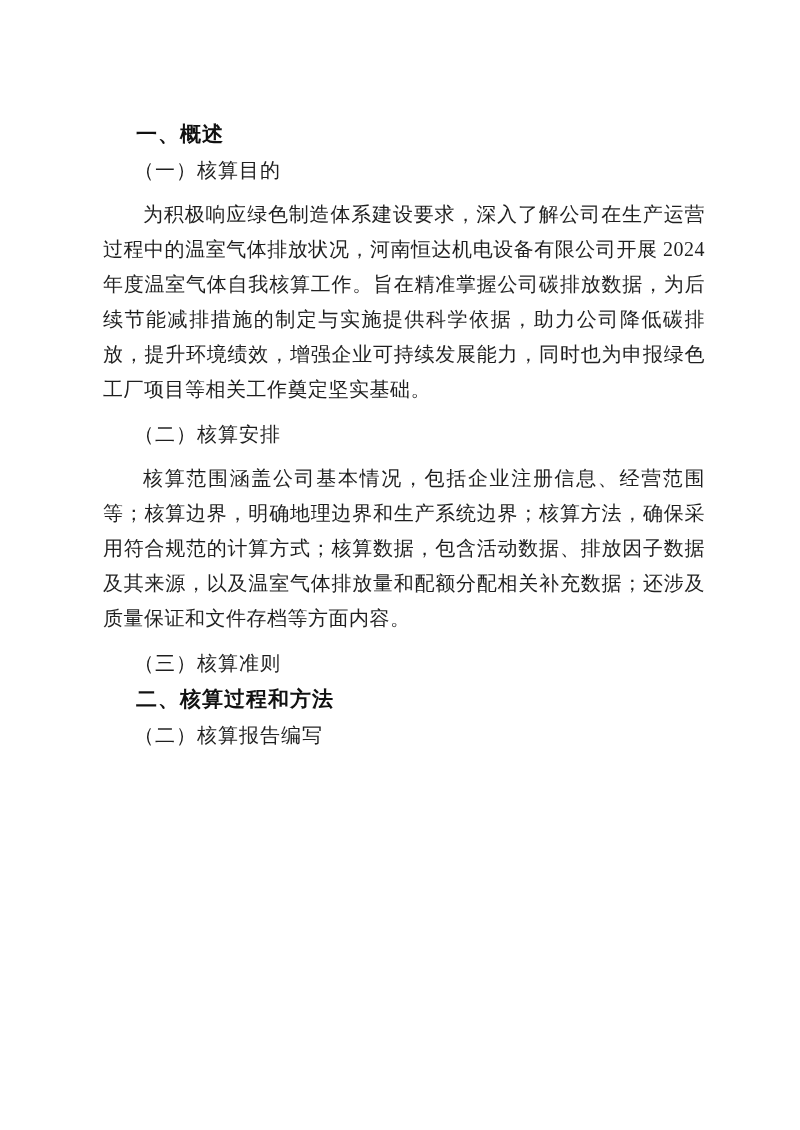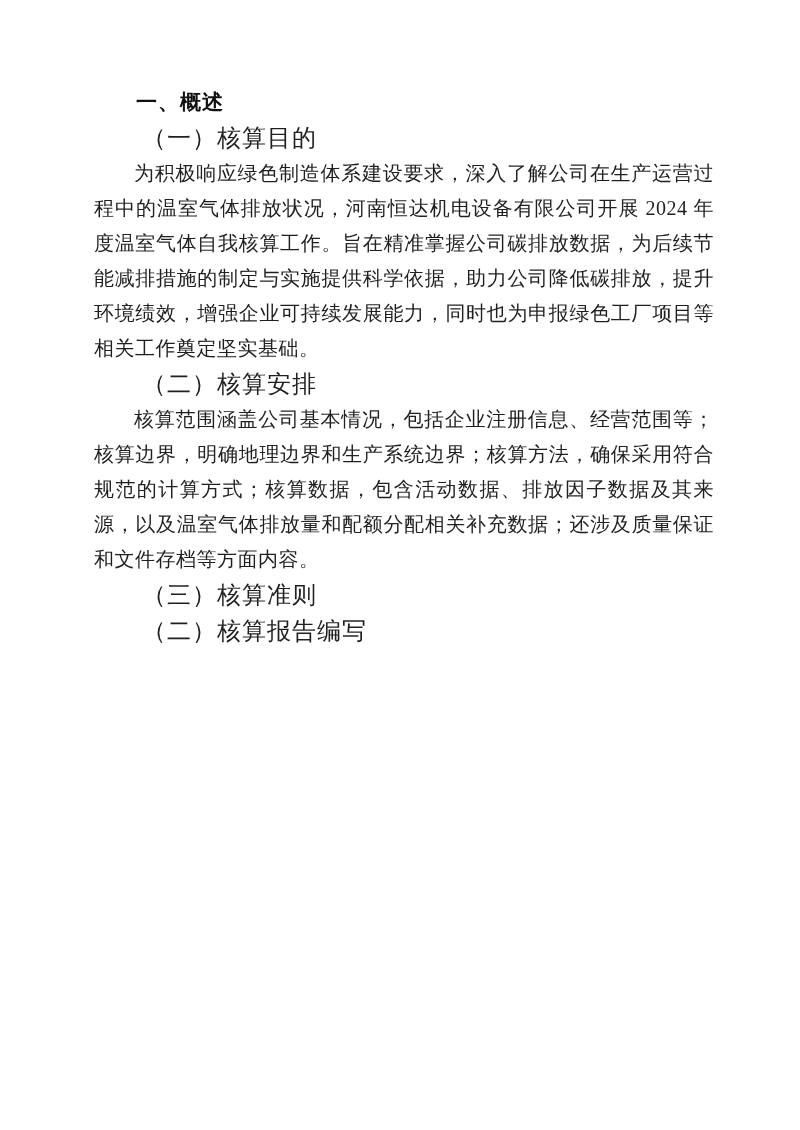--- a/index.html
+++ b/index.html
@@ -6,47 +6,47 @@
     margin: 0;
     padding: 0;
     background: #ffffff;
   }
   .page {
     position: relative;
     box-sizing: border-box;
     width: 800px;
     height: 1130px;
     background: #ffffff;
-    padding: 84px 86px 40px 94px;
+    padding: 116px 86px 40px 94px;
     color: #1f1f1f;
     font-family: "Liberation Serif", "DejaVu Serif", serif;
     font-size: 20px;
     line-height: 35px;
     overflow: hidden;
   }
   .section-heading {
     margin: 0;
     font-family: "Liberation Sans", "DejaVu Sans", sans-serif;
     font-weight: 700;
     font-size: 21px;
     line-height: 36px;
     color: #111111;
     text-indent: 2em;
     letter-spacing: 1px;
   }
   .subsection-heading {
     margin: 0;
     font-weight: 400;
-    font-size: 24px;
+    font-size: 20px;
     line-height: 36px;
     text-indent: 2em;
     letter-spacing: 1px;
   }
   .para {
-    margin: 0;
+    margin: 9px;
     text-indent: 2em;
     text-align: justify;
     text-justify: inter-character;
     letter-spacing: 0.5px;
   }
 </style>
 </head>
 <body>
 
 <div class="page">
@@ -57,18 +57,19 @@
 
   <p class="para">为积极响应绿色制造体系建设要求，深入了解公司在生产运营过程中的温室气体排放状况，河南恒达机电设备有限公司开展 2024 年度温室气体自我核算工作。旨在精准掌握公司碳排放数据，为后续节能减排措施的制定与实施提供科学依据，助力公司降低碳排放，提升环境绩效，增强企业可持续发展能力，同时也为申报绿色工厂项目等相关工作奠定坚实基础。</p>
 
   <h2 class="subsection-heading">（二）核算安排</h2>
 
   <p class="para">核算范围涵盖公司基本情况，包括企业注册信息、经营范围等；核算边界，明确地理边界和生产系统边界；核算方法，确保采用符合规范的计算方式；核算数据，包含活动数据、排放因子数据及其来源，以及温室气体排放量和配额分配相关补充数据；还涉及质量保证和文件存档等方面内容。</p>
 
   <h2 class="subsection-heading">（三）核算准则</h2>
 
 
+  <h1 class="section-heading">二、核算过程和方法</h1>
 
 
 
   <h2 class="subsection-heading">（二）核算报告编写</h2>
 
 </div>
 
 </body></html>

